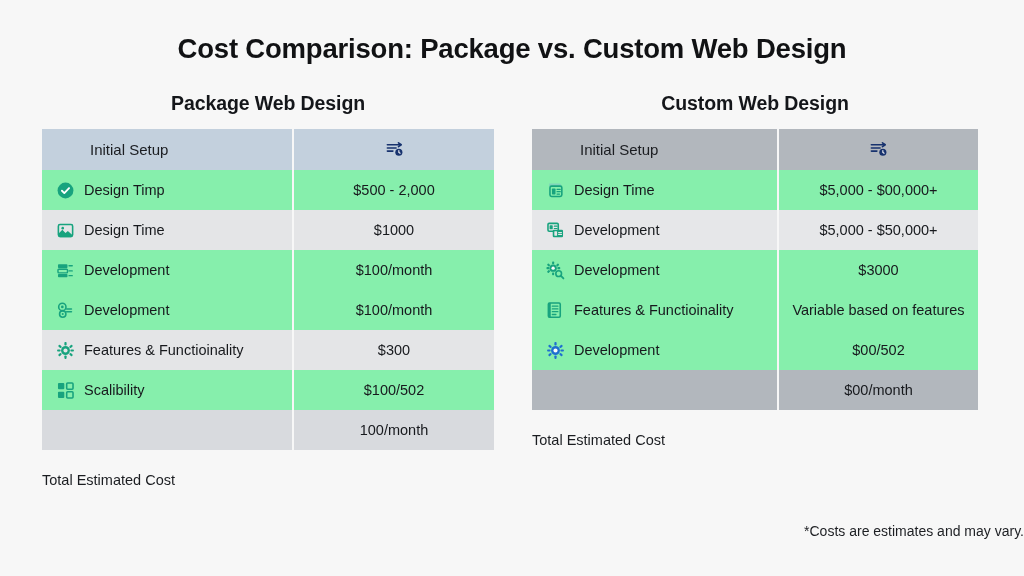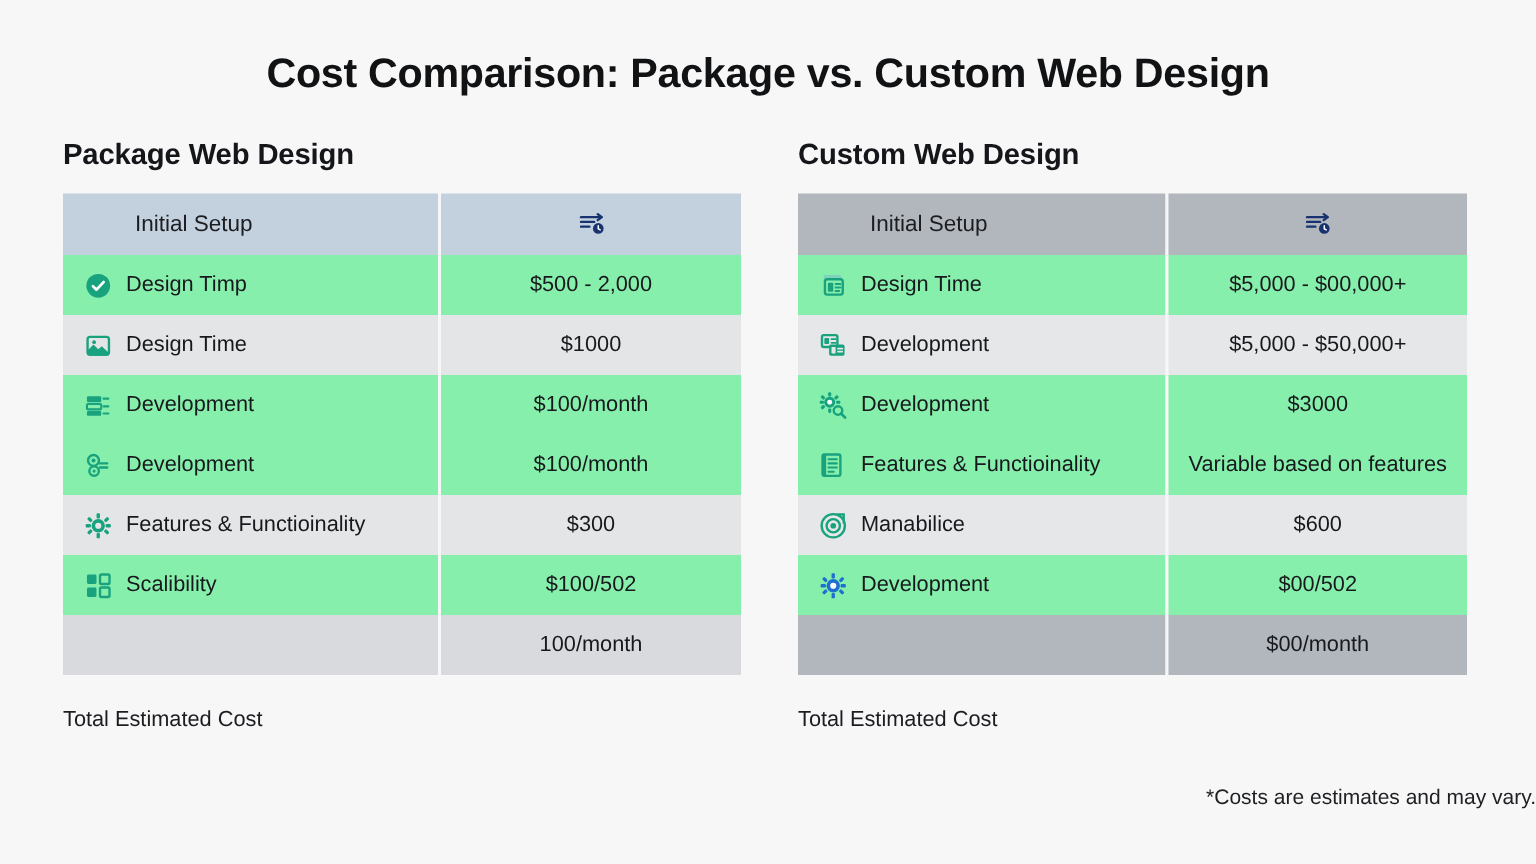--- a/index.html
+++ b/index.html
@@ -23,21 +23,21 @@
     font-weight: bold;
     color: #111214;
     letter-spacing: -0.2px;
   }
 
   .panel { position: absolute; top: 92px; }
   .panel.left  { left: 42px;  width: 452px; }
   .panel.right { left: 532px; width: 446px; }
 
   .panel-title {
-    text-align: left;
+    text-align: center;
     font-size: 19.5px;
     font-weight: bold;
     color: #14161a;
     margin-bottom: 14px;
     letter-spacing: -0.1px;
   }
 
   .tbl { width: 100%; border-collapse: separate; border-spacing: 0; }
 
   .tbl tr { height: 40px; padding-left: 36px; }
@@ -390,38 +390,20 @@
           </span>
           <span class="lbl-text">Features &amp; Functioinality</span>
         </div>
             </td>
         <td class="c-gap"></td>
         <td class="c-value">
               <div class="cell val">Variable based on features</div>
             </td>
       </tr>
 
-      <tr class="row-even">
-        <td class="c-label">
-              <div class="cell lbl">
-          <span class="ico">
-            <svg viewBox="0 0 24 24" width="19" height="19">
-                    <path d="M12 2.2 a9.8 9.8 0 1 1 -9.8 9.8 a9.8 9.8 0 0 1 9.8 -9.8 z M13.5 2.4 L20.8 2.4 L20.8 9.2" fill="none" stroke="#18a37e" stroke-width="2" stroke-linecap="round"></path>
-                    <circle cx="12" cy="12" r="5.6" fill="none" stroke="#18a37e" stroke-width="2"></circle>
-                    <circle cx="12" cy="12" r="2.4" fill="#18a37e"></circle>
-                  </svg>
-          </span>
-          <span class="lbl-text">Manabilice</span>
-        </div>
-            </td>
-        <td class="c-gap"></td>
-        <td class="c-value">
-              <div class="cell val">$600</div>
-            </td>
-      </tr>
 
       <tr class="row-odd">
         <td class="c-label">
               <div class="cell lbl">
           <span class="ico">
             <svg viewBox="0 0 24 24" width="19" height="19">
                     <g fill="#1f6fd0">
                       <rect x="10.6" y="1.4" width="2.8" height="4.4" rx="1"></rect>
                       <rect x="10.6" y="18.2" width="2.8" height="4.4" rx="1"></rect>
                       <rect x="1.4" y="10.6" width="4.4" height="2.8" rx="1"></rect>

